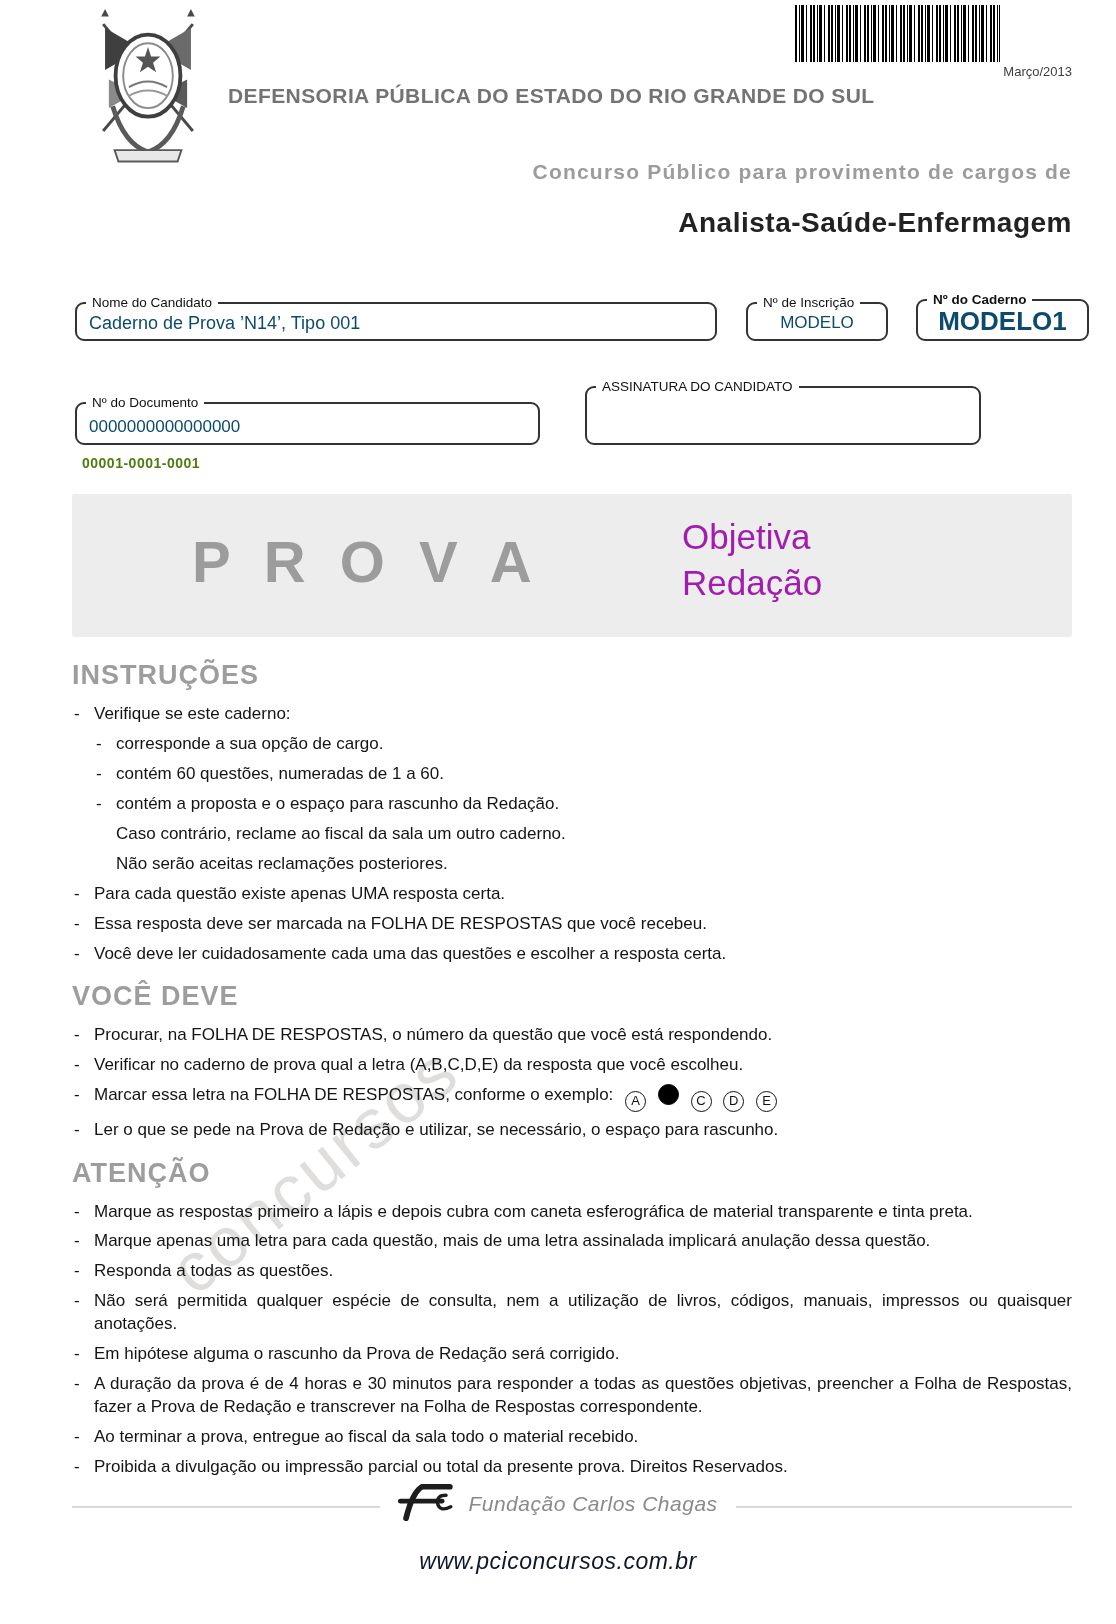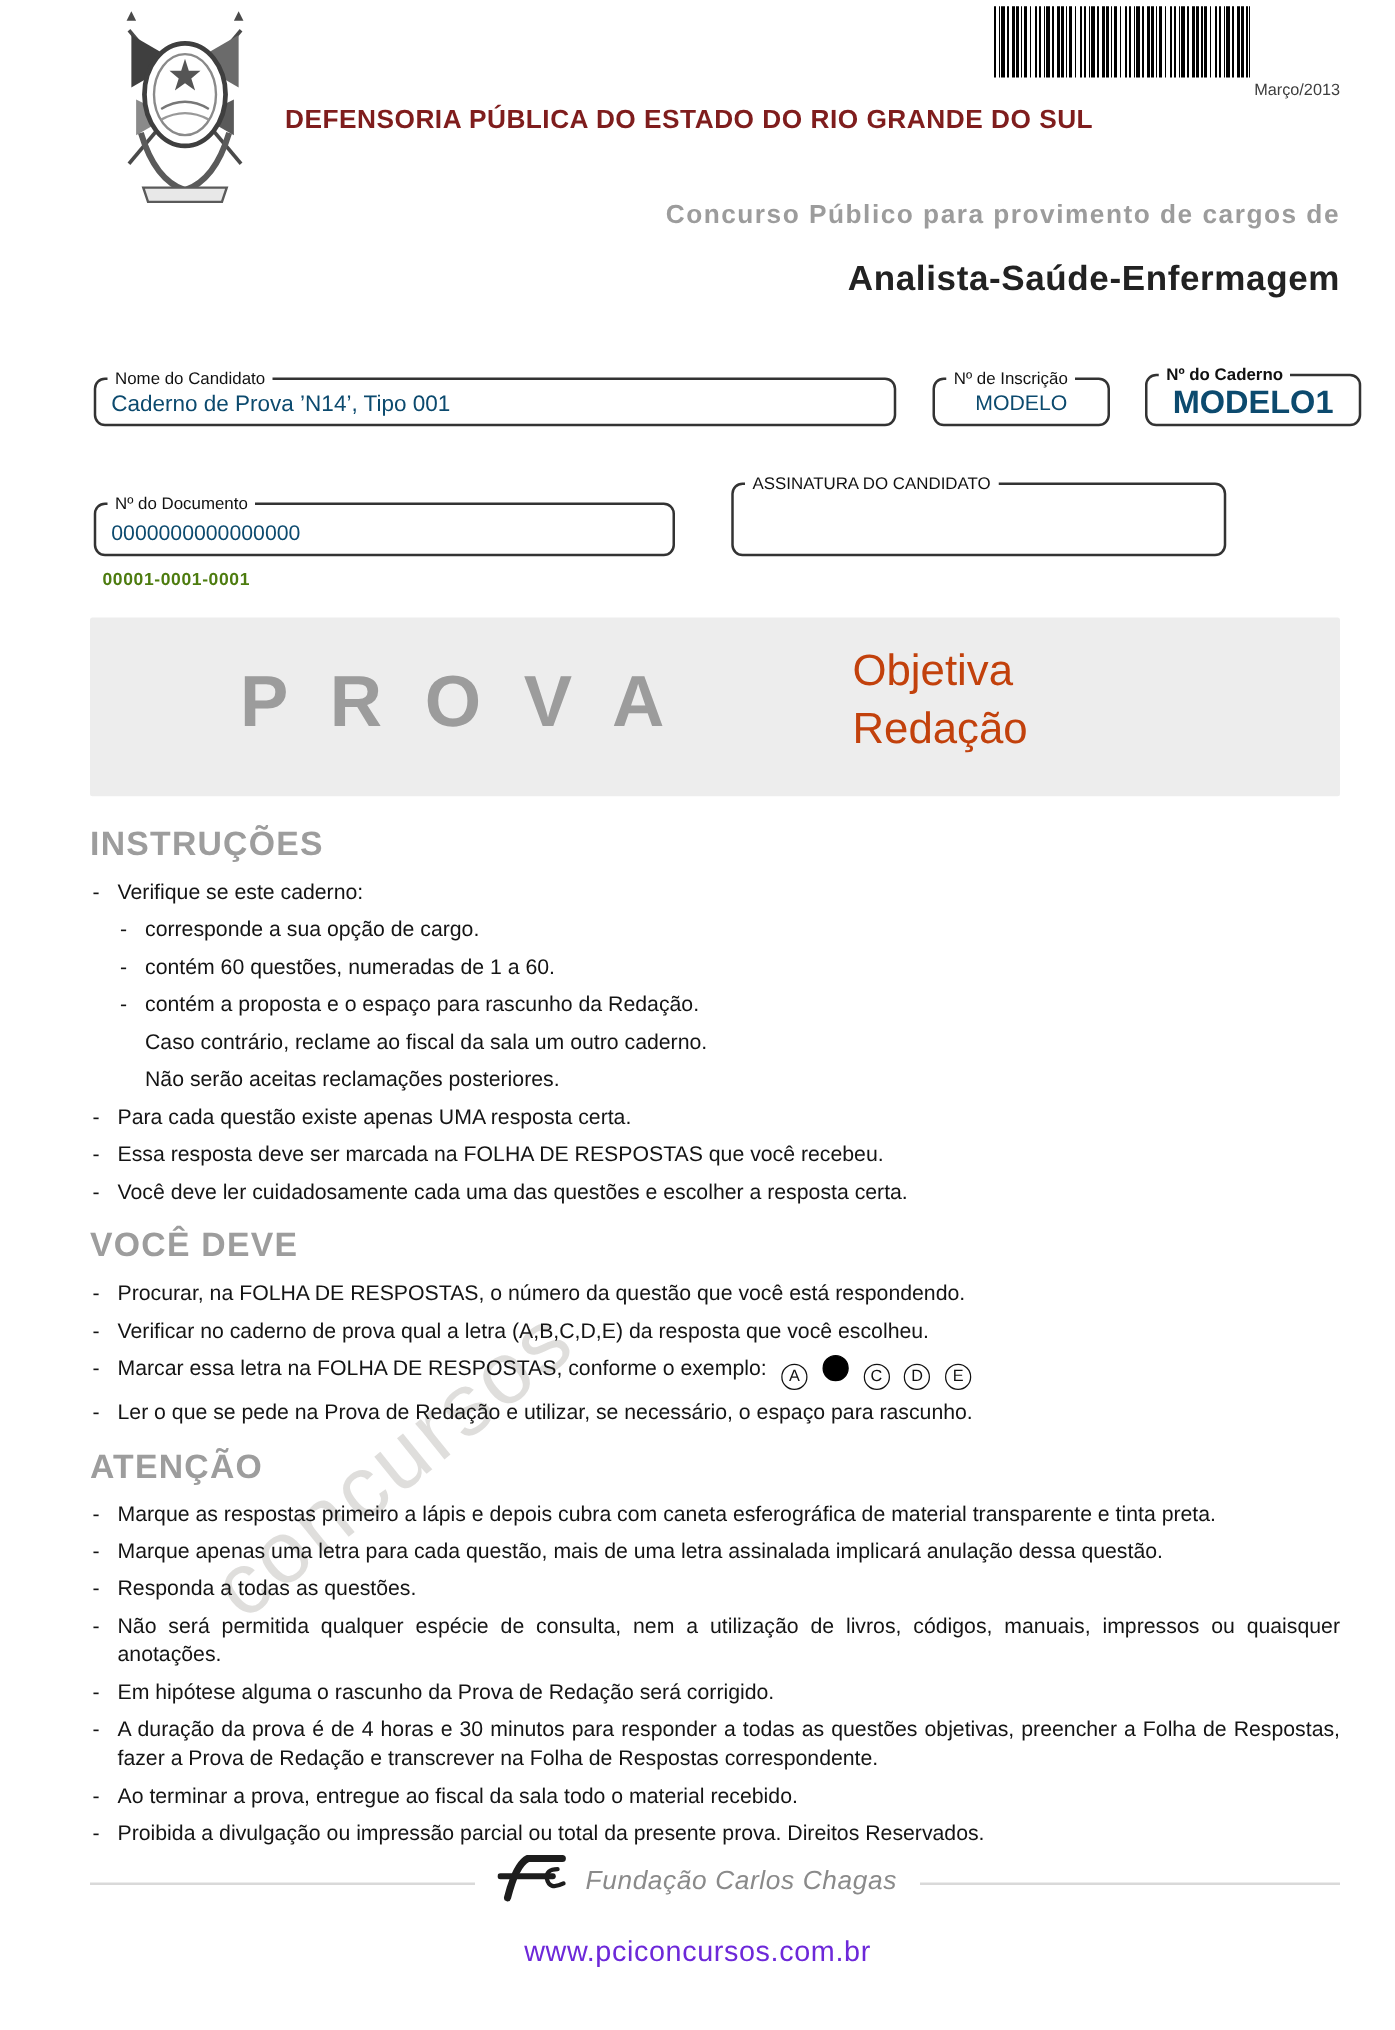--- a/index.html
+++ b/index.html
@@ -16,21 +16,21 @@
     background: repeating-linear-gradient(90deg,
       #000 0px, #000 2px, #fff 2px, #fff 4px,
       #000 4px, #000 5px, #fff 5px, #fff 6px,
       #000 6px, #000 9px, #fff 9px, #fff 11px,
       #000 11px, #000 12px, #fff 12px, #fff 15px,
       #000 15px, #000 17px, #fff 17px, #fff 18px);
   }
   .print-date { position:absolute; right:44px; top:64px; font-size:13px; color:#3d3d3d; }
   .org-title {
     position:absolute; left:228px; top:84px; font-size:21px; font-weight:bold;
-    color:#7f1d1d; letter-spacing:0.4px;
+    color:#737373; letter-spacing:0.4px;
   }
   .contest-line {
     position:absolute; right:44px; top:160px; font-size:21px; font-weight:bold;
     color:#9c9c9c; letter-spacing:1.2px;
   }
   .role-title {
     position:absolute; right:44px; top:207px; font-size:28px; font-weight:bold;
     color:#222; letter-spacing:0.5px;
   }
 
@@ -51,21 +51,21 @@
   .box-doc    .fvalue { padding:13px 0 0 12px; font-size:17px; }
   .box-sig    { left:585px; top:386px; width:396px; height:59px; }
   .serial { position:absolute; left:82px; top:455px; font-size:14px; font-weight:bold; letter-spacing:0.5px; color:#4d7c0f; }
 
   
   .banner { position:absolute; left:72px; top:494px; width:1000px; height:143px; background:#ededed; border-radius:2px; }
   .prova-title {
     position:absolute; left:120px; top:34px; font-size:58px; font-weight:bold;
     color:#9c9c9c; letter-spacing:9px; white-space:nowrap;
   }
-  .prova-types { position:absolute; left:610px; top:20px; font-size:35px; color:#c2410c; line-height:1.32; }
+  .prova-types { position:absolute; left:610px; top:20px; font-size:35px; color:#a21caf; line-height:1.32; }
 
   
   .watermark {
     position:absolute; left:205px; top:1230px; z-index:1;
     font-size:70px; letter-spacing:3px; color:rgba(150,145,140,0.30);
     transform:rotate(-39deg); transform-origin:left bottom; pointer-events:none;
   }
 
   
   .content { position:absolute; left:72px; top:660px; width:1000px; z-index:2; }
@@ -92,21 +92,21 @@
   }
   .bubble.filled { background:#000; border-color:#000; }
 
   
   .footer-rule { position:absolute; left:72px; top:1506px; width:1000px; height:2px; background:#d9d9d9; }
   .footer { position:absolute; top:1482px; left:0; width:1116px; display:flex; justify-content:center; }
   .footer-inner { display:flex; align-items:center; gap:12px; background:#fff; padding:0 18px; }
   .foundation-name { font-style:italic; font-size:21px; color:#8a8a8a; letter-spacing:0.5px; }
   .website {
     position:absolute; top:1548px; left:0; width:1116px; text-align:center;
-    font-size:23px; color:#6d28d9; letter-spacing:0.5px; cursor:pointer;
+    font-size:23px; color:#0f172a; letter-spacing:0.5px; cursor:pointer;font-style:italic;
   }
 </style>
 </head>
 <body>
 
 <div class="page">
 
   <div class="coat">
     <svg viewBox="0 0 130 170" width="124" height="168" aria-hidden="true">
       <line x1="18" y1="16" x2="112" y2="128" stroke="#4a4a4a" stroke-width="3"></line>

